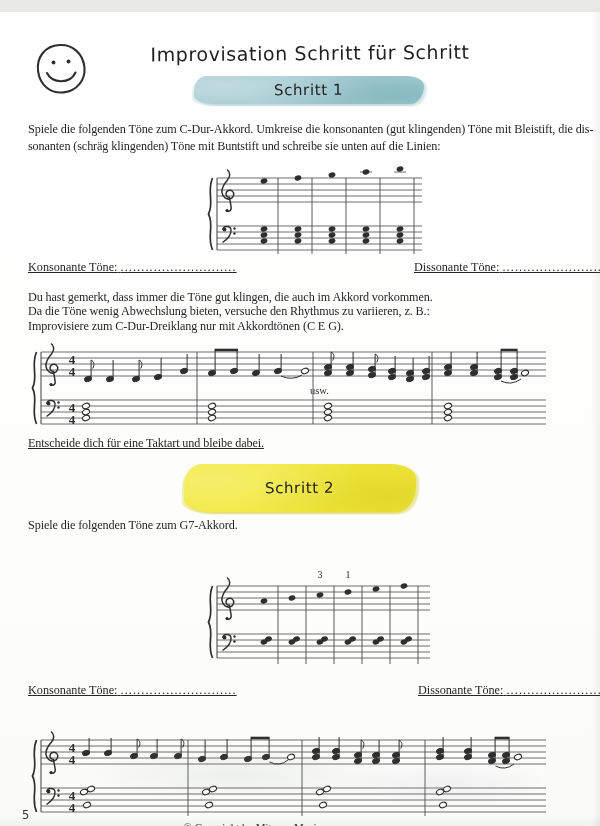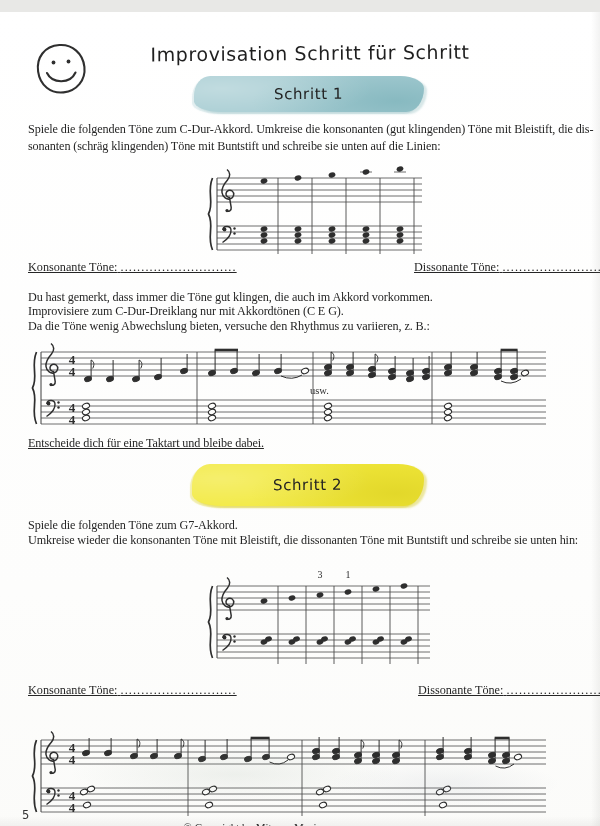--- a/index.html
+++ b/index.html
@@ -86,21 +86,21 @@
     <g fill="none" stroke="#2f2f2f" stroke-width="2.1" stroke-linecap="round">
       <path d="M28 5 C13 5 4 16 5 30 C6 44 16 53 29 52.5 C42 52 52 42 51.5 28.5 C51 15 41 5 28 5 Z" transform="rotate(-4 28 29)"></path>
       <path d="M14 33 C19 43.5 37 44.5 42.5 32.5"></path>
     </g>
     <circle cx="20.5" cy="22.5" r="1.9" fill="#2f2f2f"></circle>
     <circle cx="35.5" cy="21.5" r="1.9" fill="#2f2f2f"></circle>
   </svg>
 
   <div class="abs title hand">Improvisation Schritt für Schritt</div>
 
-  <div class="abs banner" style="left:194px;top:64px;width:230px;height:36px">
+  <div class="abs banner" style="left:194px;top:64px;width:230px;height:28px">
     <div class="banner-inner banner1-bg"></div>
     <span class="banner-label hand">Schritt 1</span>
   </div>
 
   <div class="abs para p1">
     <div class="line">Spiele die folgenden Töne zum C-Dur-Akkord. Umkreise die konsonanten (gut klingenden) Töne mit Bleistift, die dis-</div>
     <div class="line">sonanten (schräg klingenden) Töne mit Buntstift und schreibe sie unten auf die Linien:</div>
   </div>
 
   <svg class="sys" style="left:204px;top:154px" width="222" height="96" viewBox="0 0 222 96">
@@ -148,22 +148,22 @@
     <span>Konsonante Töne:</span>
     <span class="dots">............................</span>
   </div>
   <div class="abs fieldrow" style="left:414px;top:248px">
     <span>Dissonante Töne:</span>
     <span class="dots">............................</span>
   </div>
 
   <div class="abs para p2">
     <div class="line">Du hast gemerkt, dass immer die Töne gut klingen, die auch im Akkord vorkommen.</div>
+    <div class="line">Da die Töne wenig Abwechslung bieten, versuche den Rhythmus zu variieren, z. B.:</div>
     <div class="line">Improvisiere zum C-Dur-Dreiklang nur mit Akkordtönen (C E G).</div>
-    <div class="line">Da die Töne wenig Abwechslung bieten, versuche den Rhythmus zu variieren, z. B.:</div>
   </div>
 
   <svg class="sys" style="left:28px;top:330px" width="524" height="100" viewBox="0 0 524 100">
     <g>
       <path d="M8.5 10 C2.5 24 10.5 34 4.5 46 C10.5 58 2.5 68 8.5 82" fill="none" stroke="#2e2e2e" stroke-width="1.7"></path>
     </g>
     <path d="M13 10 V82" stroke="#3c3c3c" stroke-width="1"></path>
     <g stroke="#4a4a4a" stroke-width=".8">
       <path d="M13 10 H518 M13 16 H518 M13 22 H518 M13 28 H518 M13 34 H518"></path>
       <path d="M13 58 H518 M13 64 H518 M13 70 H518 M13 76 H518 M13 82 H518"></path>
@@ -234,28 +234,27 @@
         <use href="#onh" x="300" y="70"></use>
         <use href="#onh" x="300" y="76"></use>
       <use href="#onh" x="420" y="64"></use>
         <use href="#onh" x="420" y="70"></use>
         <use href="#onh" x="420" y="76"></use>
     </g>
   </svg>
 
   <div class="abs single" style="left:28px;top:424px">Entscheide dich für eine Taktart und bleibe dabei.</div>
 
-  <div class="abs banner" style="left:192px;top:452px;width:232px;height:42px">
+  <div class="abs banner" style="left:184px;top:452px;width:232px;height:48px">
     <div class="banner-inner banner2-bg"></div>
     <span class="banner-label hand">Schritt 2</span>
   </div>
 
   <div class="abs para p3">
     <div class="line">Spiele die folgenden Töne zum G7-Akkord.</div>
-    <div class="line">Umkreise wieder die konsonanten Töne mit Bleistift, die dissonanten Töne mit Buntstift und schreibe sie unten hin:</div>
   </div>
 
   <svg class="sys" style="left:204px;top:552px" width="232" height="112" viewBox="0 0 232 112">
     <g>
       <path d="M8.5 22 C2.5 36 10.5 46 4.5 58 C10.5 70 2.5 80 8.5 94" fill="none" stroke="#2e2e2e" stroke-width="1.7"></path>
     </g>
     <path d="M13 22 V94" stroke="#3c3c3c" stroke-width="1"></path>
     <g stroke="#4a4a4a" stroke-width=".8">
       <path d="M13 22 H226 M13 28 H226 M13 34 H226 M13 40 H226 M13 46 H226"></path>
       <path d="M13 70 H226 M13 76 H226 M13 82 H226 M13 88 H226 M13 94 H226"></path>

